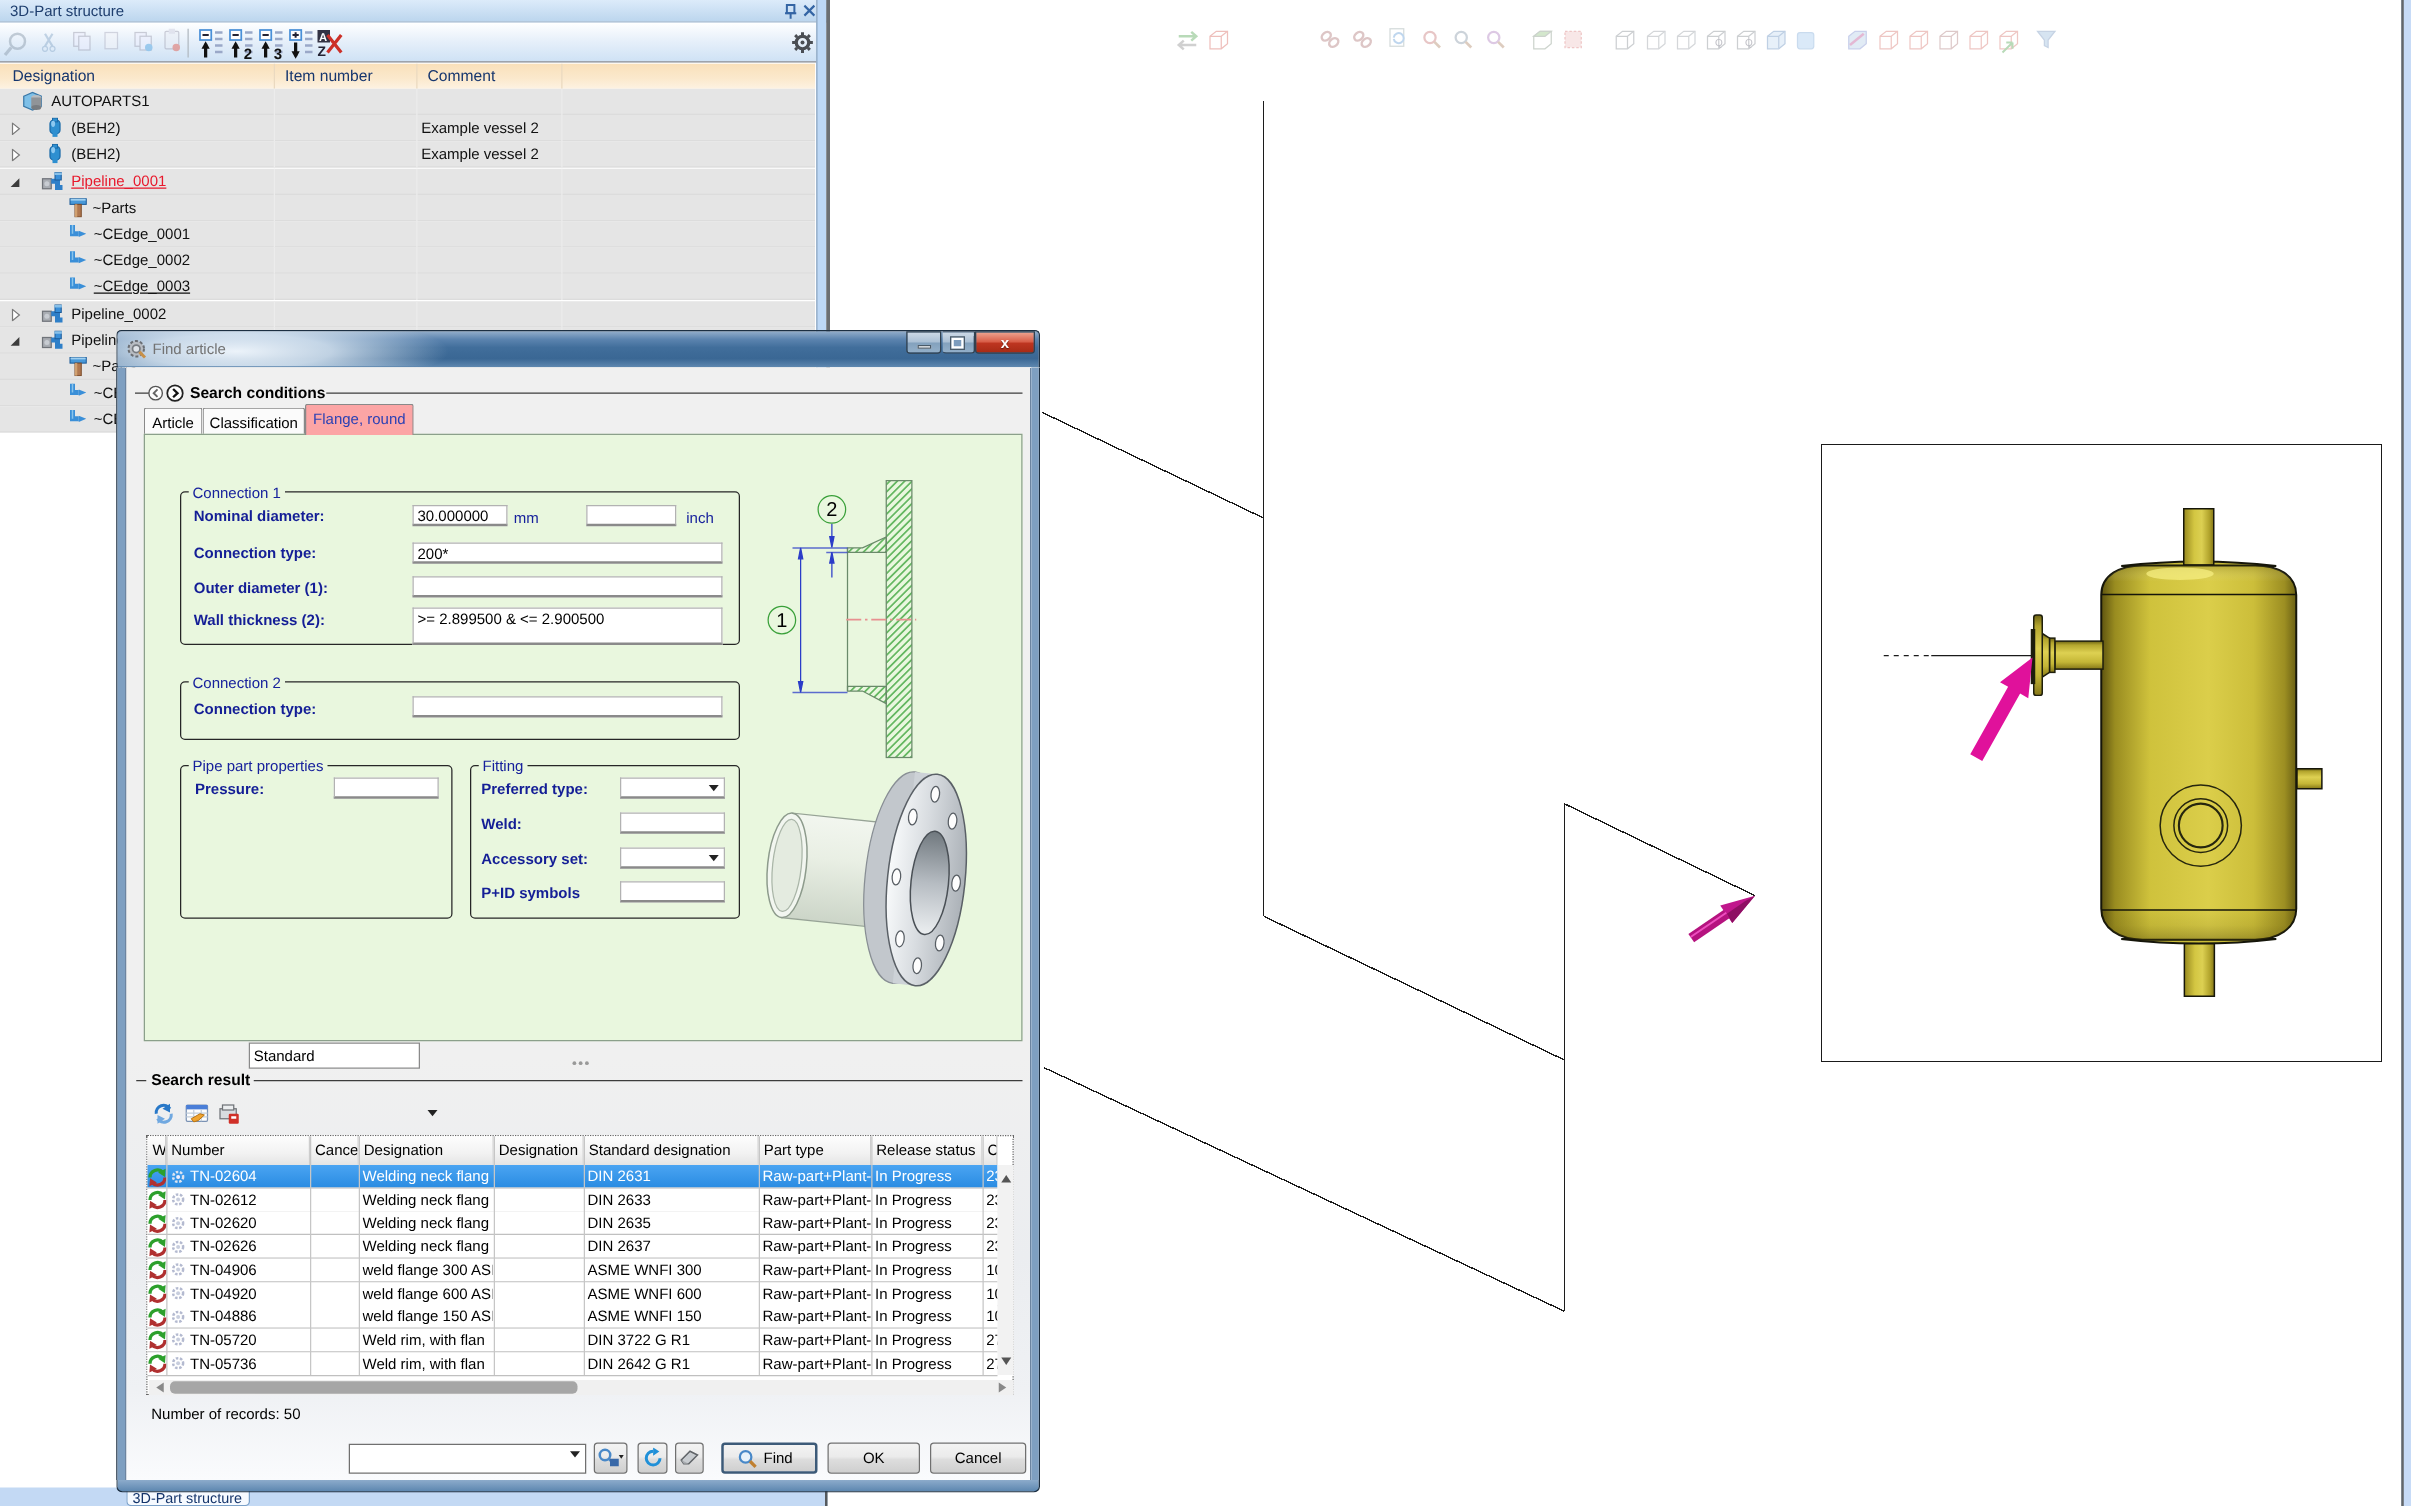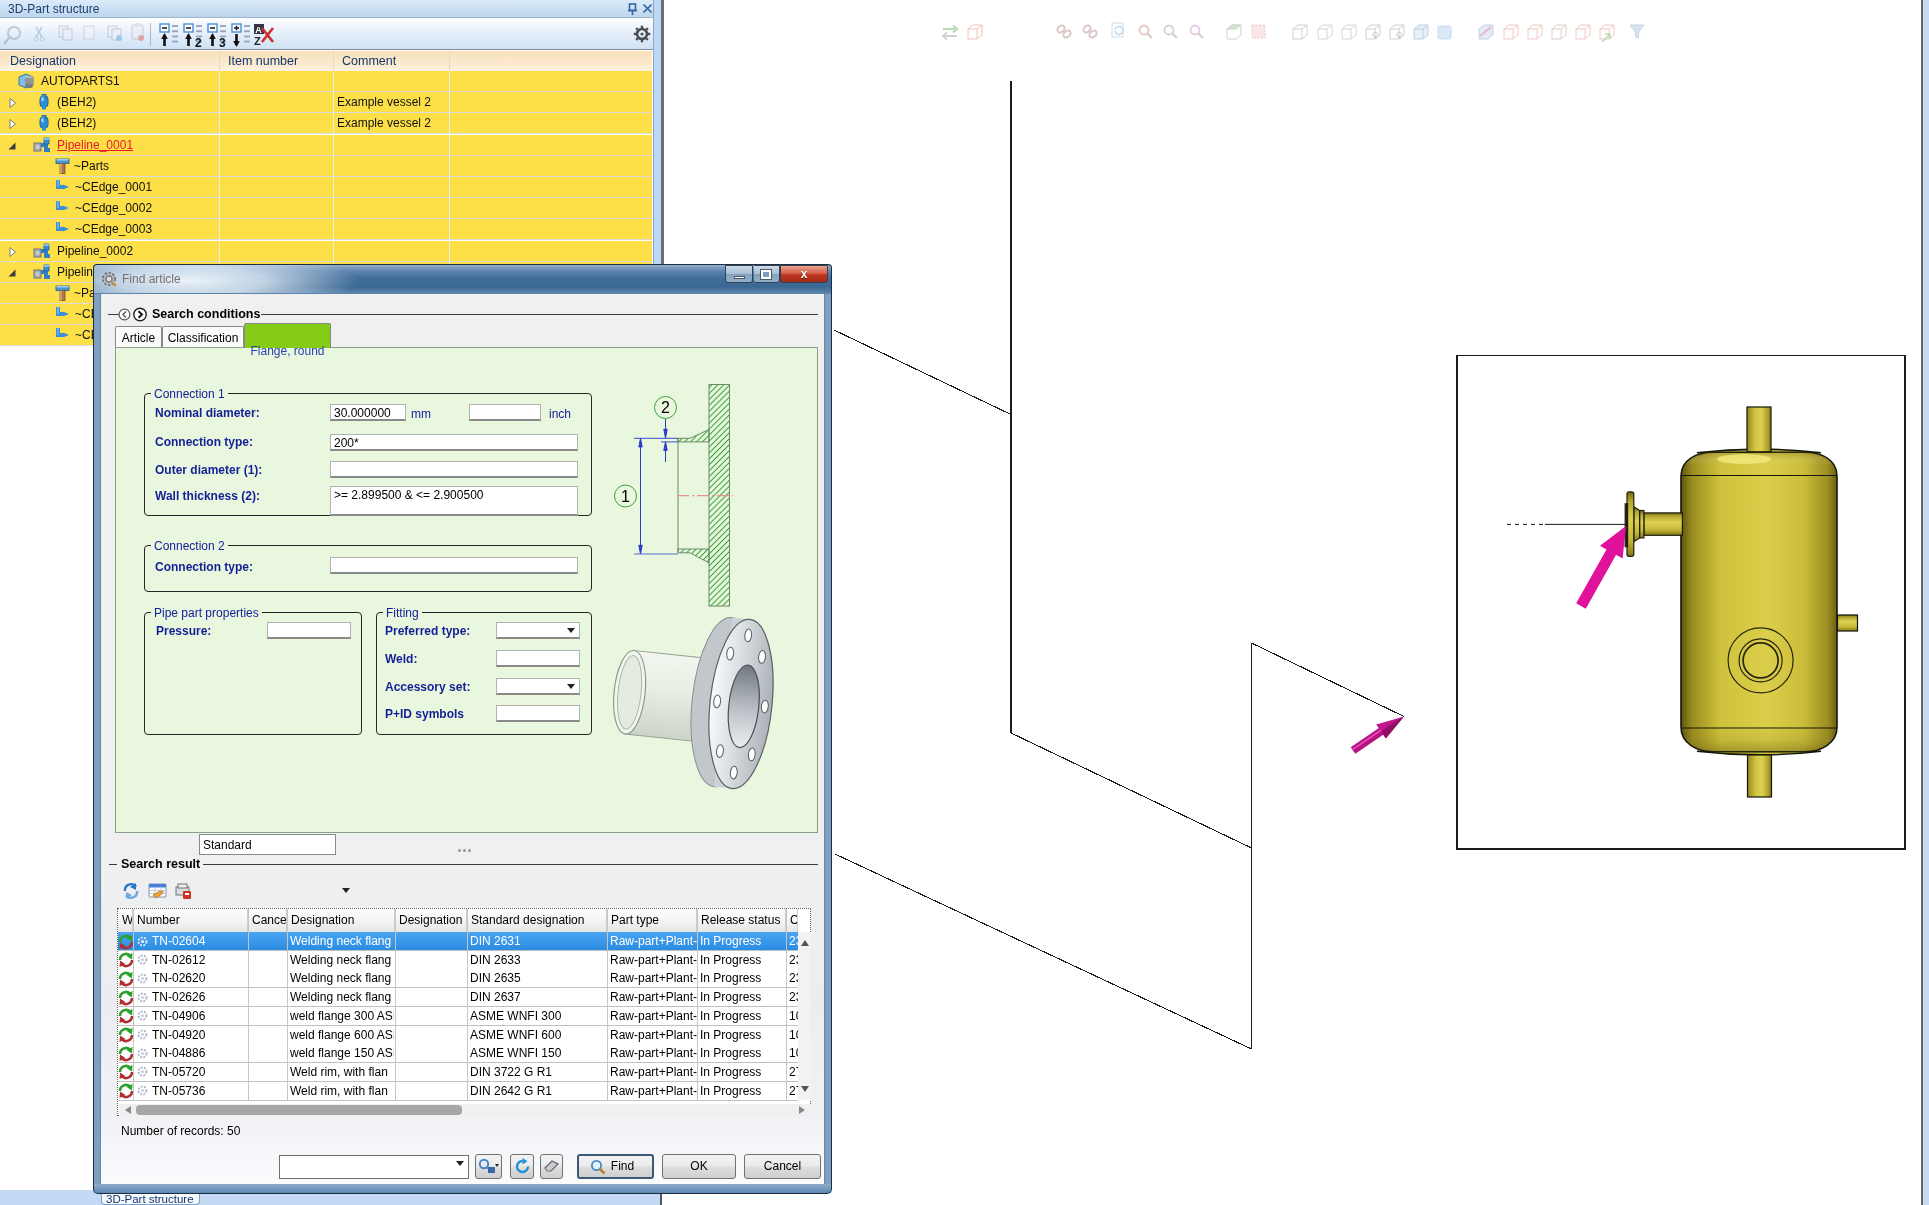--- a/index.html
+++ b/index.html
@@ -9,21 +9,21 @@
 
 #panel{position:absolute;left:0;top:0;width:664px;height:1186px;background:#fff}
 #ptitle{position:absolute;left:0;top:0;width:664px;height:18px;
  background:linear-gradient(180deg,#dcebfa,#bcd6ee);color:#1e3e6e;font-size:12px;
  border-bottom:1px solid #9eb6cf}
 #ptools{position:absolute;left:0;top:19px;width:654px;height:31px;
  background:linear-gradient(180deg,#fdfeff,#e7f0fa 45%,#cfe2f5);border-bottom:1px solid #828790}
 #phead{position:absolute;left:0;top:51px;width:652px;height:20px;
  background:linear-gradient(180deg,#f9e0ba,#fbe9cd 60%,#fdf2e2);color:#16366e}
 .phcell{position:absolute;top:3px;font-size:12.5px}
-.treerow{position:absolute;left:0;width:652px;height:21px;border-bottom:1px solid #dcdcdc;background:#fde047}
+.treerow{position:absolute;left:0;width:652px;height:21px;border-bottom:1px solid #dcdcdc;background:#e5e5e5}
 .tcol{position:absolute;top:0;height:21px;border-left:1px solid #ececec}
 .trtext{position:absolute;top:3px;font-size:12px;color:#101010;white-space:nowrap}
 #pstrip{position:absolute;left:653px;top:0;width:8px;height:1186px;background:#bdd8f6;border-left:1px solid #8ea6c0}
 #pborder{position:absolute;left:661px;top:0;width:3px;height:1186px;background:#6b6f73}
 
 #tabbar{position:absolute;left:0;top:1190px;width:662px;height:15px;background:#c3d9f4;border-right:2px solid #55595d}
 #btab{position:absolute;left:101px;top:1192px;width:99px;height:13px;overflow:hidden;background:#f6faff;
  border:1px solid #7aa0c8;border-top:none;border-radius:0 0 4px 4px;color:#15356b;font-size:11.5px;padding:1px 0 0 4px}
 #btext1{position:absolute;left:8px;top:1258px;color:#15356b;font-size:12px}
 #rstrip{position:absolute;left:1921px;top:0;width:8px;height:1205px;background:#c7dbf7;border-left:2px solid #63676b}
@@ -453,21 +453,21 @@
         </div>
         <div class="treerow" style="top:219.4px">
           <span class="tcol" style="left:219px"></span>
           <span class="tcol" style="left:333px"></span>
           <span class="tcol" style="left:449px"></span>
           <span style="position:absolute;left:55px;top:2px"><svg width="17" height="16" viewBox="0 0 17 16">
               <path d="M3,1 L3,8 L8,8" fill="none" stroke="#3a8fd8" stroke-width="4"></path>
               <path d="M8,5.5 L14,8 L8,10.5 Z" fill="#3a8fd8"></path>
               <path d="M3,1 L3,8" stroke="#88c4ec" stroke-width="1.2"></path>
             </svg></span>
-          <span class="trtext" style="left:75px;">~CEdge_0003</span>
+          <span class="trtext" style="left:75px;text-decoration:underline;">~CEdge_0003</span>
         </div>
         <div class="treerow" style="top:240.6px">
           <span class="tcol" style="left:219px"></span>
           <span class="tcol" style="left:333px"></span>
           <span class="tcol" style="left:449px"></span>
           <svg style="position:absolute;left:9px;top:6px" width="8" height="10">
             <path d="M1,0.5 L6.5,5 L1,9.5 Z" fill="#fff" stroke="#7a7a7a"></path>
           </svg>
           <span style="position:absolute;left:33px;top:2px"><svg width="19" height="16" viewBox="0 0 19 16">
               <rect x="1" y="6" width="7" height="8" fill="#a8acb2" stroke="#70747a"></rect>
@@ -568,21 +568,21 @@
     <circle cx="6.5" cy="7.5" r="5.4" fill="#fdfdfd" stroke="#555" stroke-width="1.1"></circle>
     <path d="M8,4.5 L5,7.5 L8,10.5" fill="none" stroke="#666" stroke-width="1.6"></path>
     <circle cx="22" cy="7.5" r="6.2" fill="#fdfdfd" stroke="#222" stroke-width="1.4"></circle>
     <path d="M20.5,4.2 L24,7.5 L20.5,10.8" fill="none" stroke="#111" stroke-width="1.9"></path>
   </svg>
   <span class="abs" style="left:152px;top:307px;font-weight:bold;font-size:12.5px">Search conditions</span>
   <div class="abs" style="left:261px;top:314px;width:557px;height:1px;background:#3c3c3c"></div>
 
   <div class="abs" style="left:115px;top:326px;width:47px;height:22px;background:#fbfbfb;border:1px solid #898989;border-bottom:none;border-radius:2px 2px 0 0;text-align:center;padding-top:4px;font-size:12px">Article</div>
   <div class="abs" style="left:162px;top:326px;width:82px;height:22px;background:#fbfbfb;border:1px solid #898989;border-bottom:none;border-radius:2px 2px 0 0;text-align:center;padding-top:4px;font-size:12px">Classification</div>
-  <div class="abs" style="left:244px;top:323px;width:87px;height:25px;background:#84cc16;border:1px solid #898989;border-bottom:none;border-radius:2px 2px 0 0;text-align:center;padding-top:20px;font-size:12px;color:#2c41b4;z-index:3">Flange, round</div>
+  <div class="abs" style="left:244px;top:323px;width:87px;height:25px;background:#fca5a5;border:1px solid #898989;border-bottom:none;border-radius:2px 2px 0 0;text-align:center;padding-top:4px;font-size:12px;color:#2c41b4;z-index:3">Flange, round</div>
 
   <div class="abs" style="left:115px;top:347px;width:703px;height:486px;background:#e9f7de;border:1px solid #8ba08b"></div>
 
   <div class="gbx" style="left:144px;top:393px;width:448px;height:123px"></div>
   <div class="glab" style="left:151px;top:387px">Connection 1</div>
   <div class="blab" style="left:155px;top:406px">Nominal diameter:</div>
   <div class="inp" style="left:330px;top:404px;width:76px;height:17px">30.000000</div>
   <div class="glab" style="left:408px;top:407px;background:transparent">mm</div>
   <div class="inp" style="left:469px;top:404px;width:72px;height:17px"></div>
   <div class="glab" style="left:546px;top:407px;background:transparent">inch</div>

